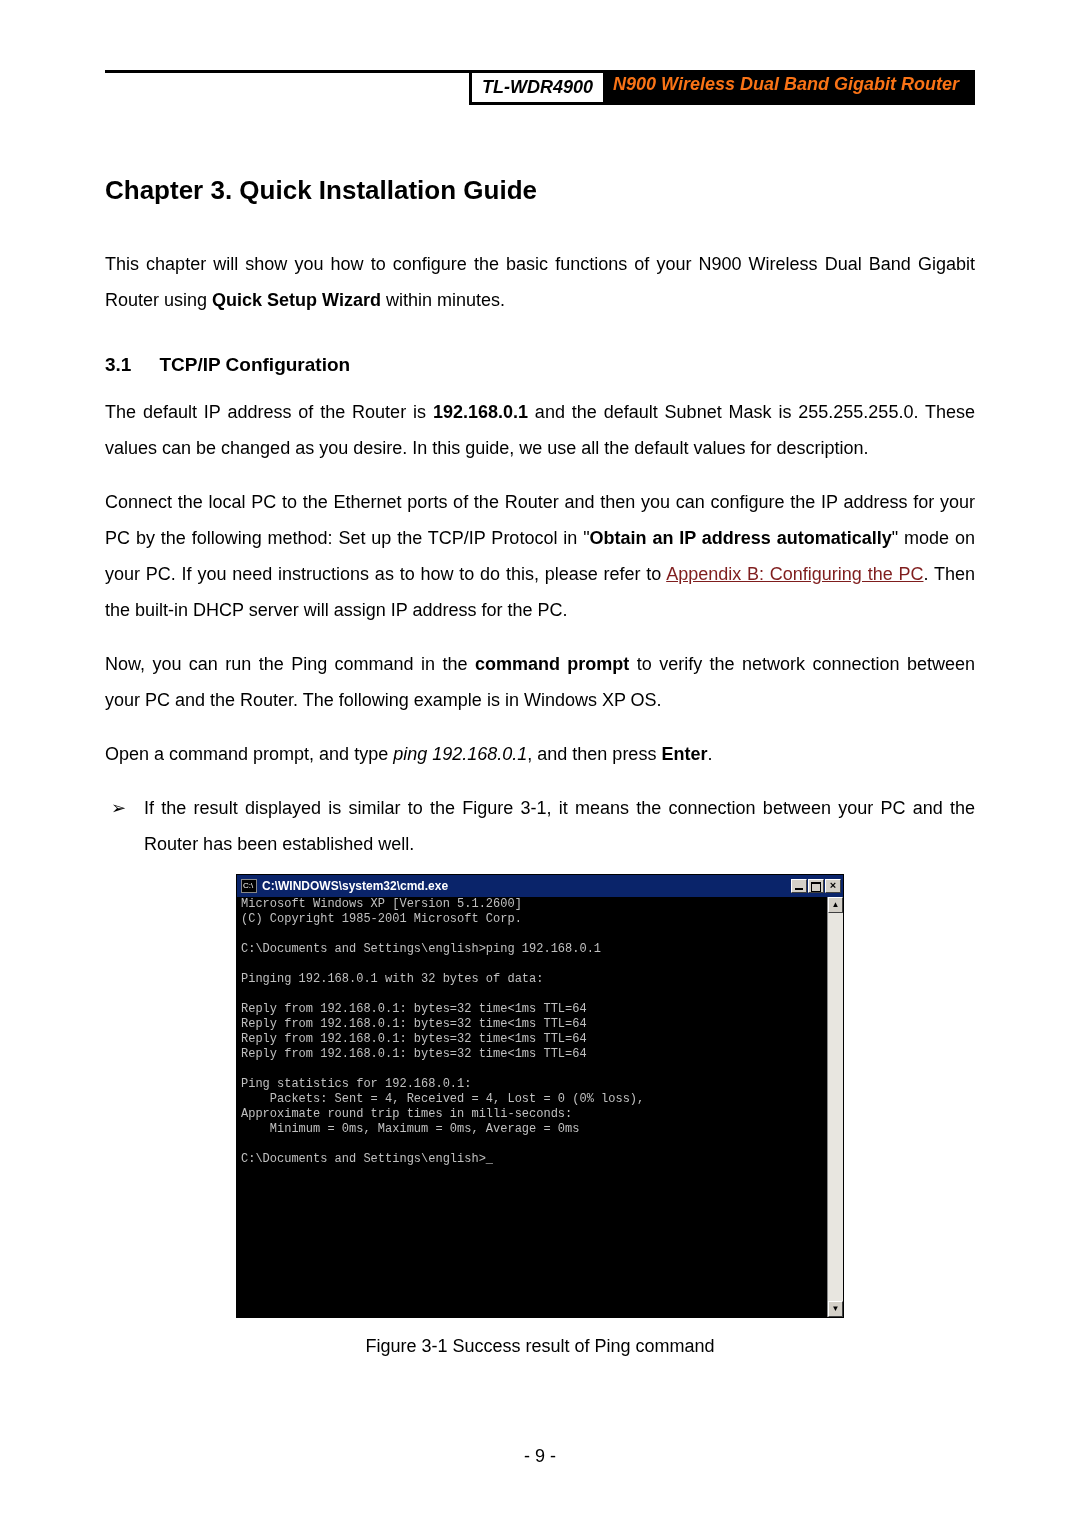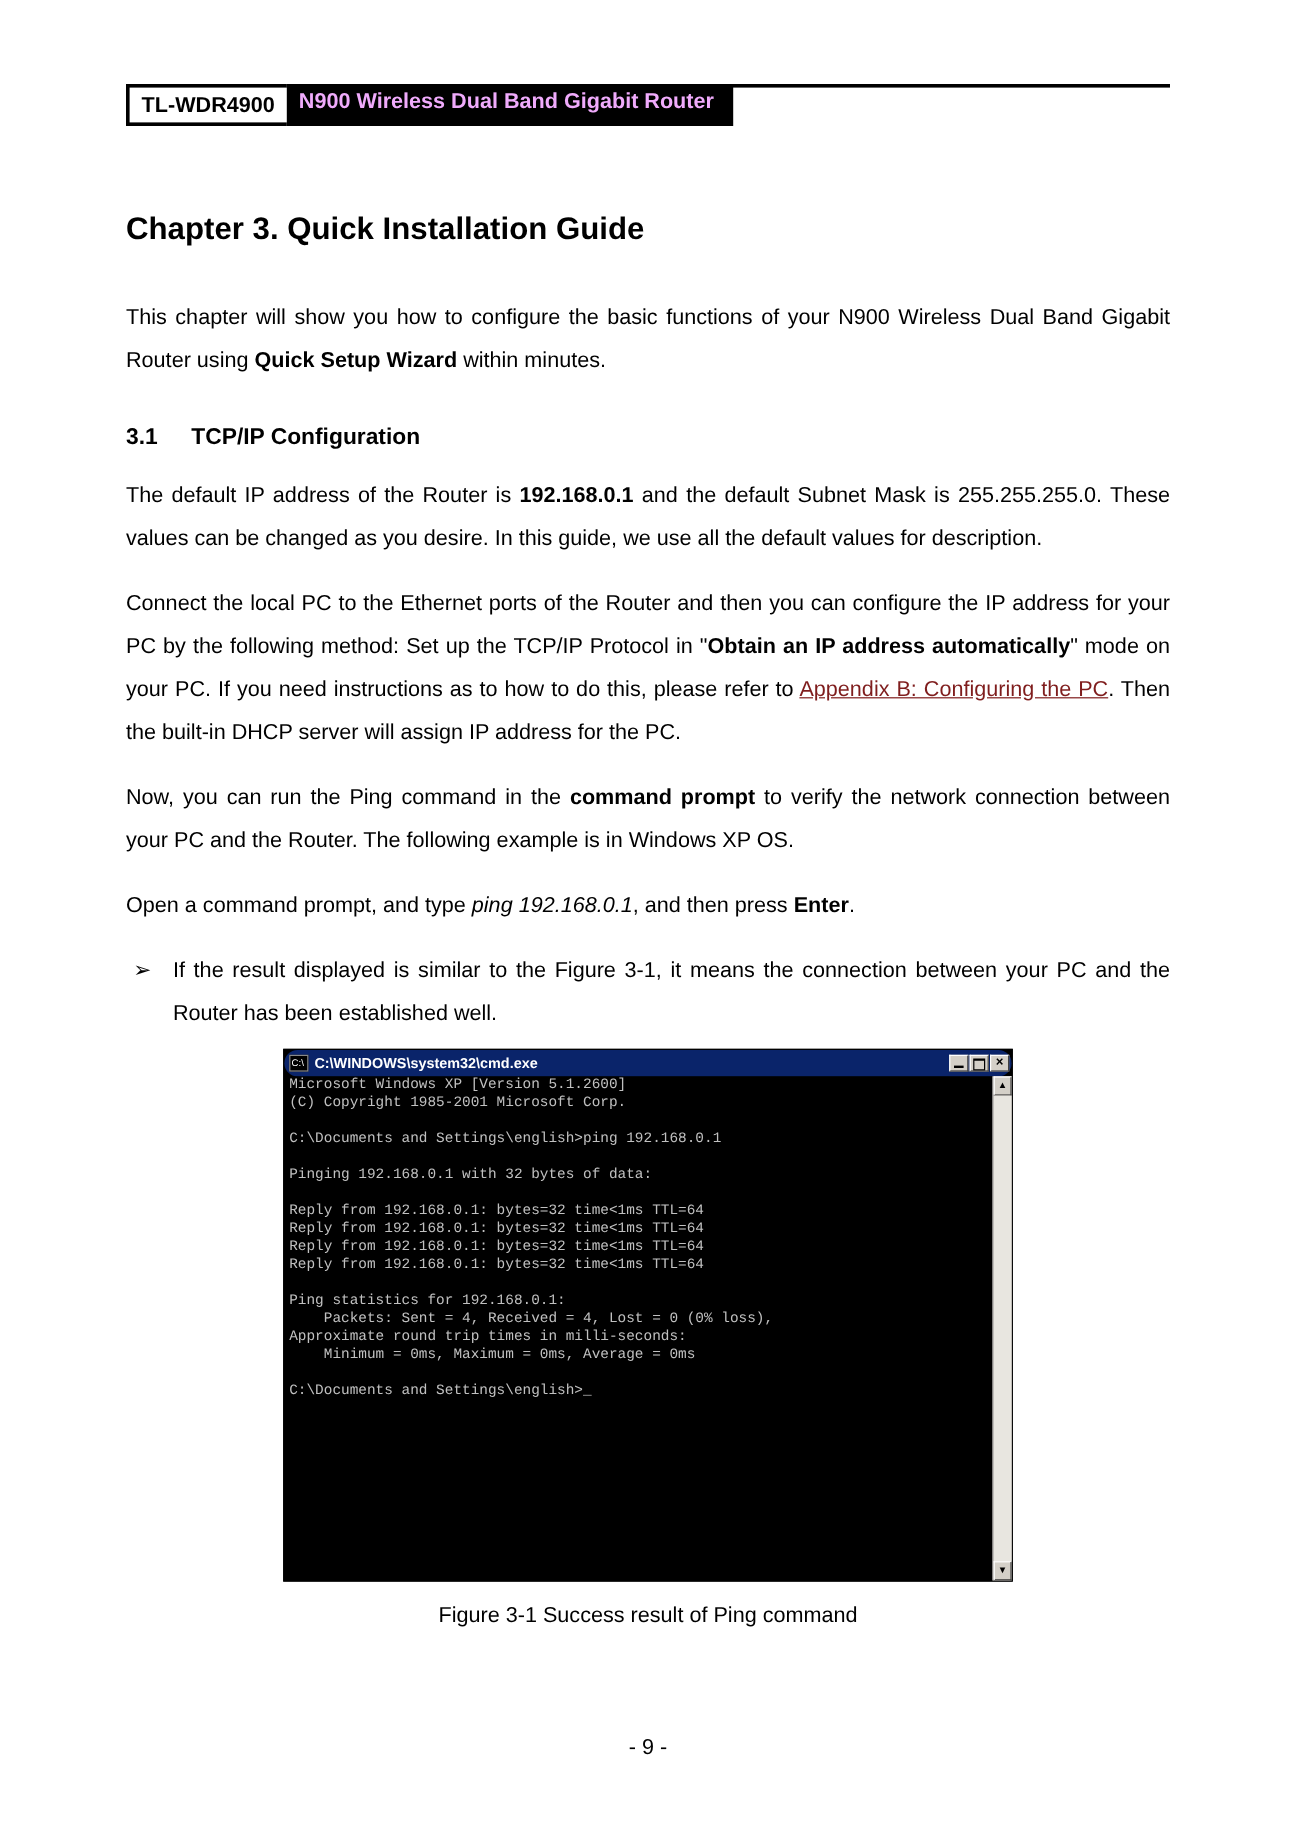--- a/index.html
+++ b/index.html
@@ -11,36 +11,37 @@
       position: relative;
       padding: 70px 105px 0 105px;
       color: #000;
     }
     .top-rule {
       border-bottom: 3px solid #000;
       margin-bottom: 0;
     }
     .header-band {
       display: flex;
-      justify-content: flex-start;
+      justify-content: flex-end;
       align-items: stretch;
       font-size: 18px;
       font-weight: bold;
       margin-top: -3px;
+      font-style: italic;
     }
     .model-box {
       background: #fff;
       color: #000;
       padding: 4px 10px;
       border: 3px solid #000;
       border-right: none;
     }
     .model-desc-box {
       background: #000;
-      color: #f0abfc;
+      color: #f97316;
       padding: 4px 16px 0 10px;
     }
     .chapter-title {
       font-size: 26px;
       font-weight: bold;
       margin-top: 70px;
       margin-bottom: 40px;
     }
     .para {
       font-size: 18px;
@@ -70,21 +71,20 @@
     .titlebar {
       background: #0A246A;
       color: #fff;
       display: flex;
       align-items: center;
       height: 22px;
       font-family: Tahoma, Arial, sans-serif;
       font-size: 12px;
       font-weight: bold;
       padding: 0 2px 0 4px;
-      border-radius: 11px;
     }
     .titlebar-icon {
       width: 16px; height: 14px;
       background: #000;
       border: 1px solid #888;
       margin-right: 5px;
       position: relative;
     }
     .titlebar-icon::after {
       content: "C:\\";

